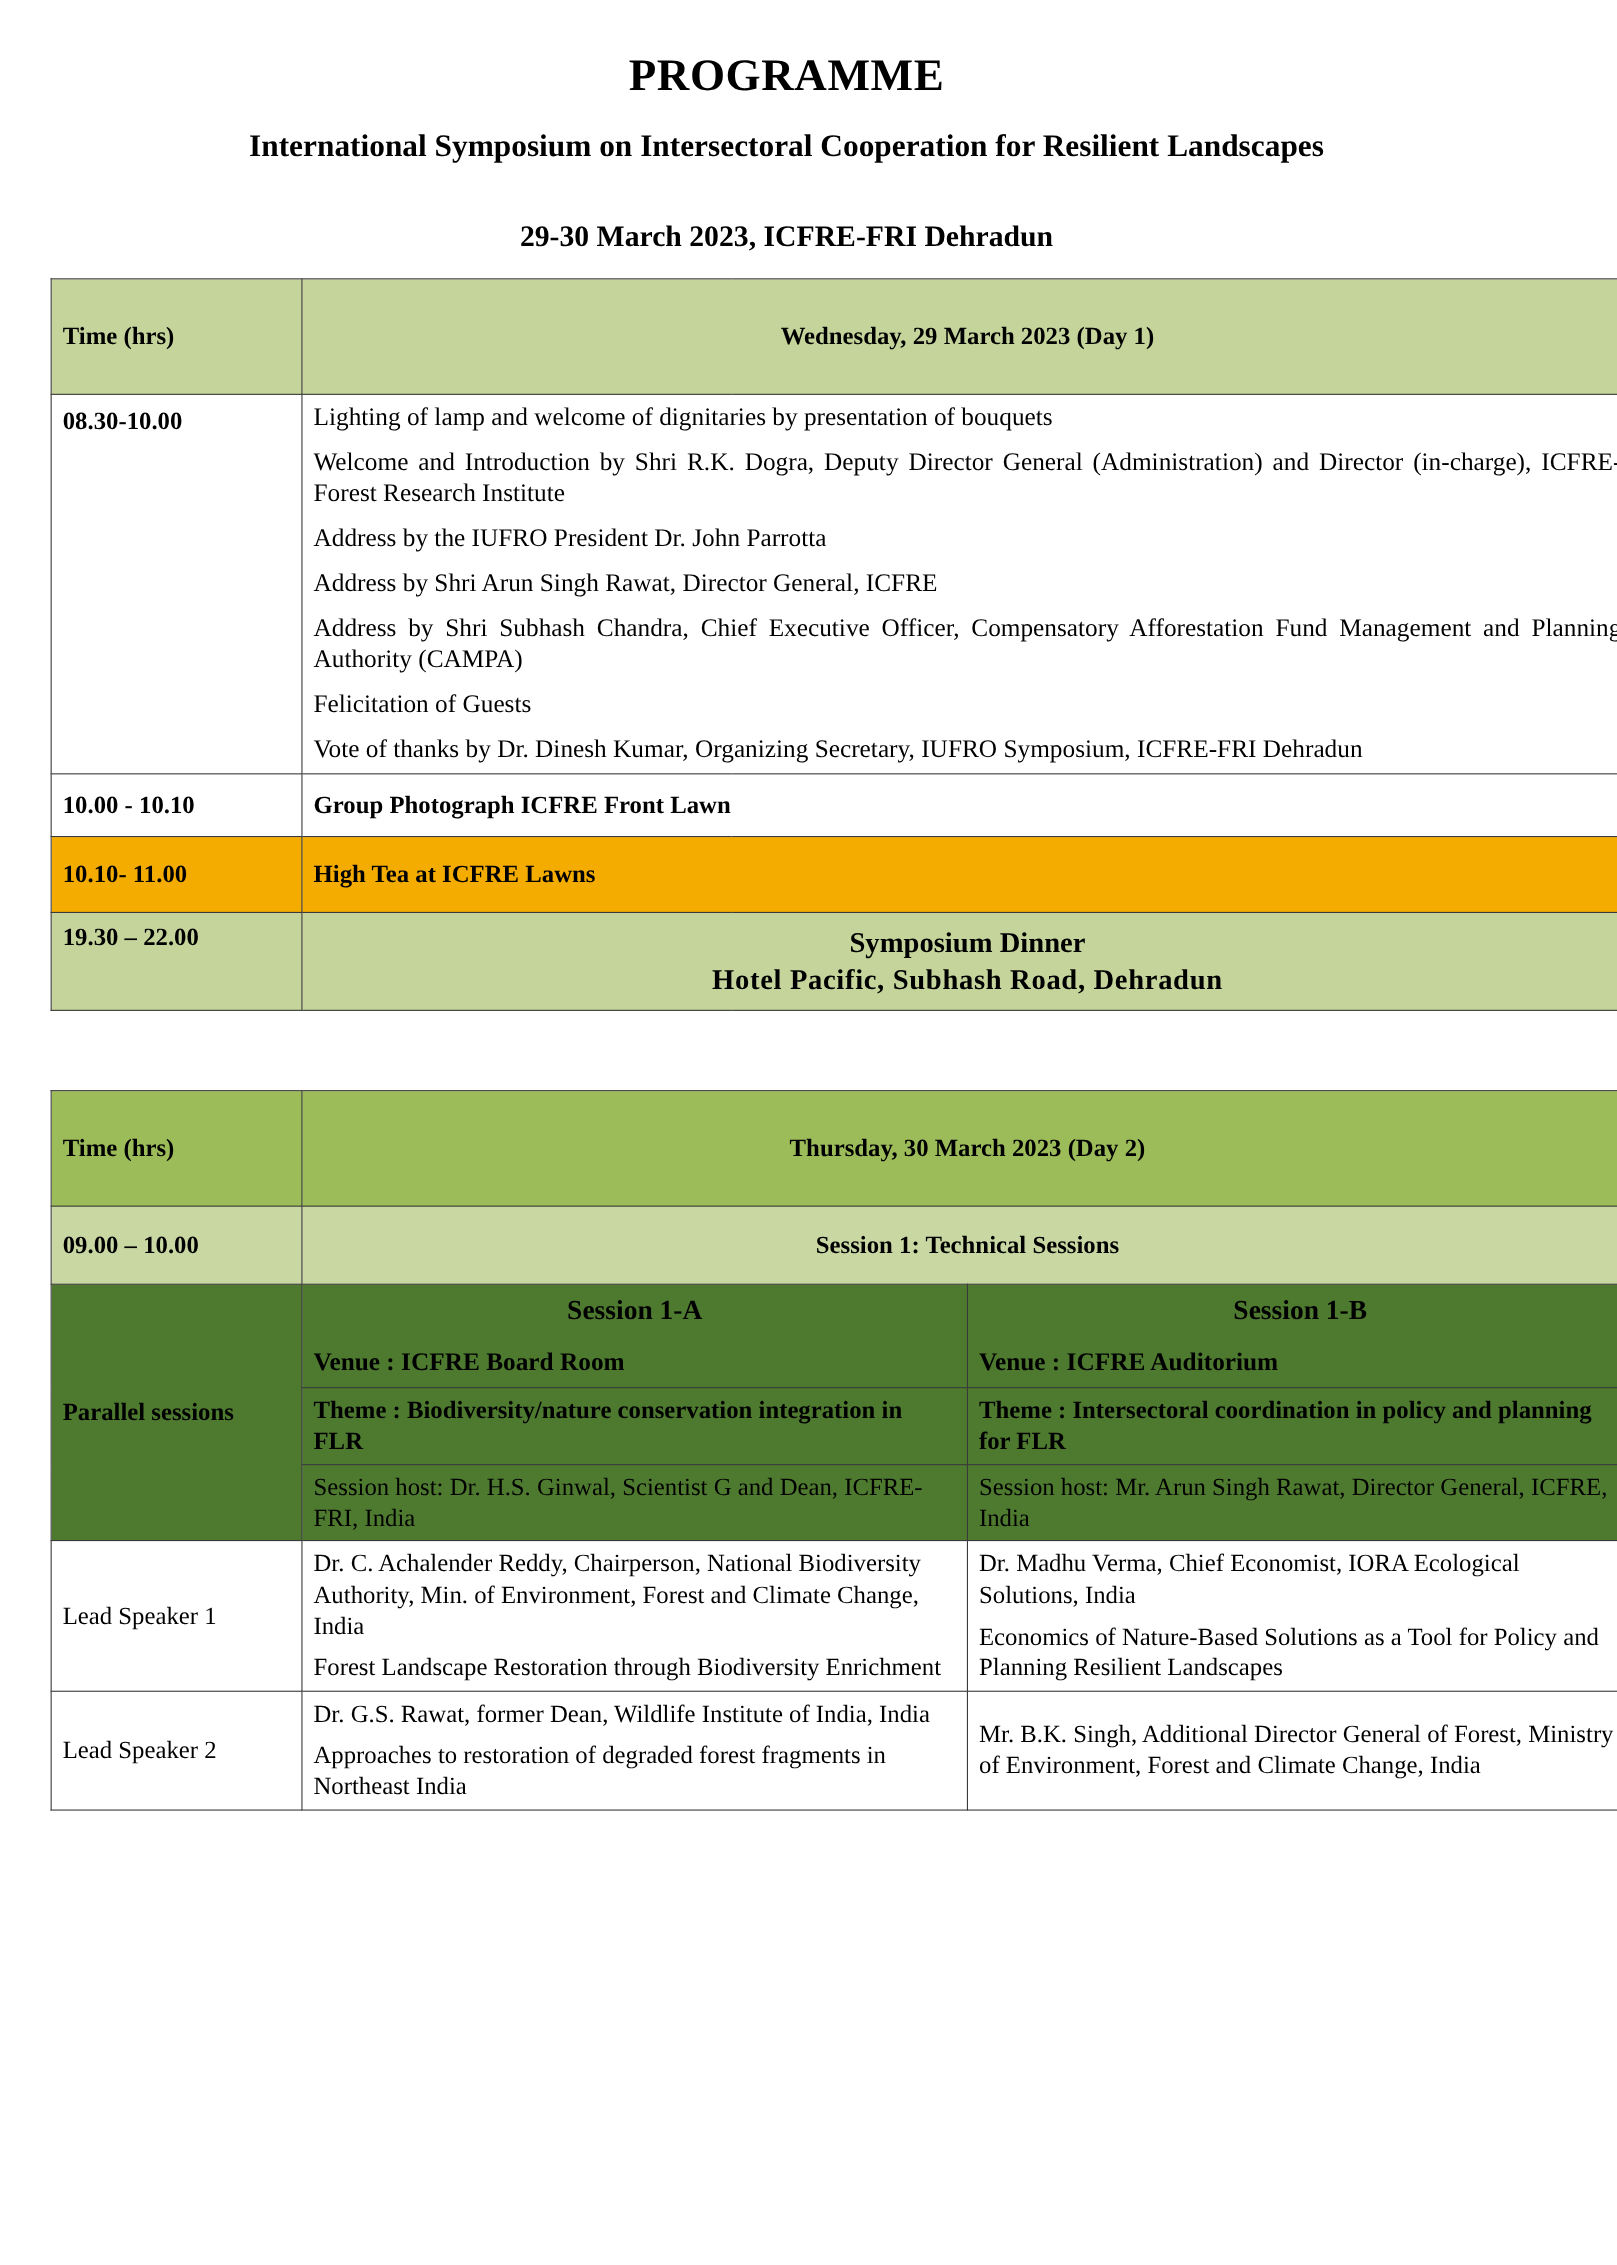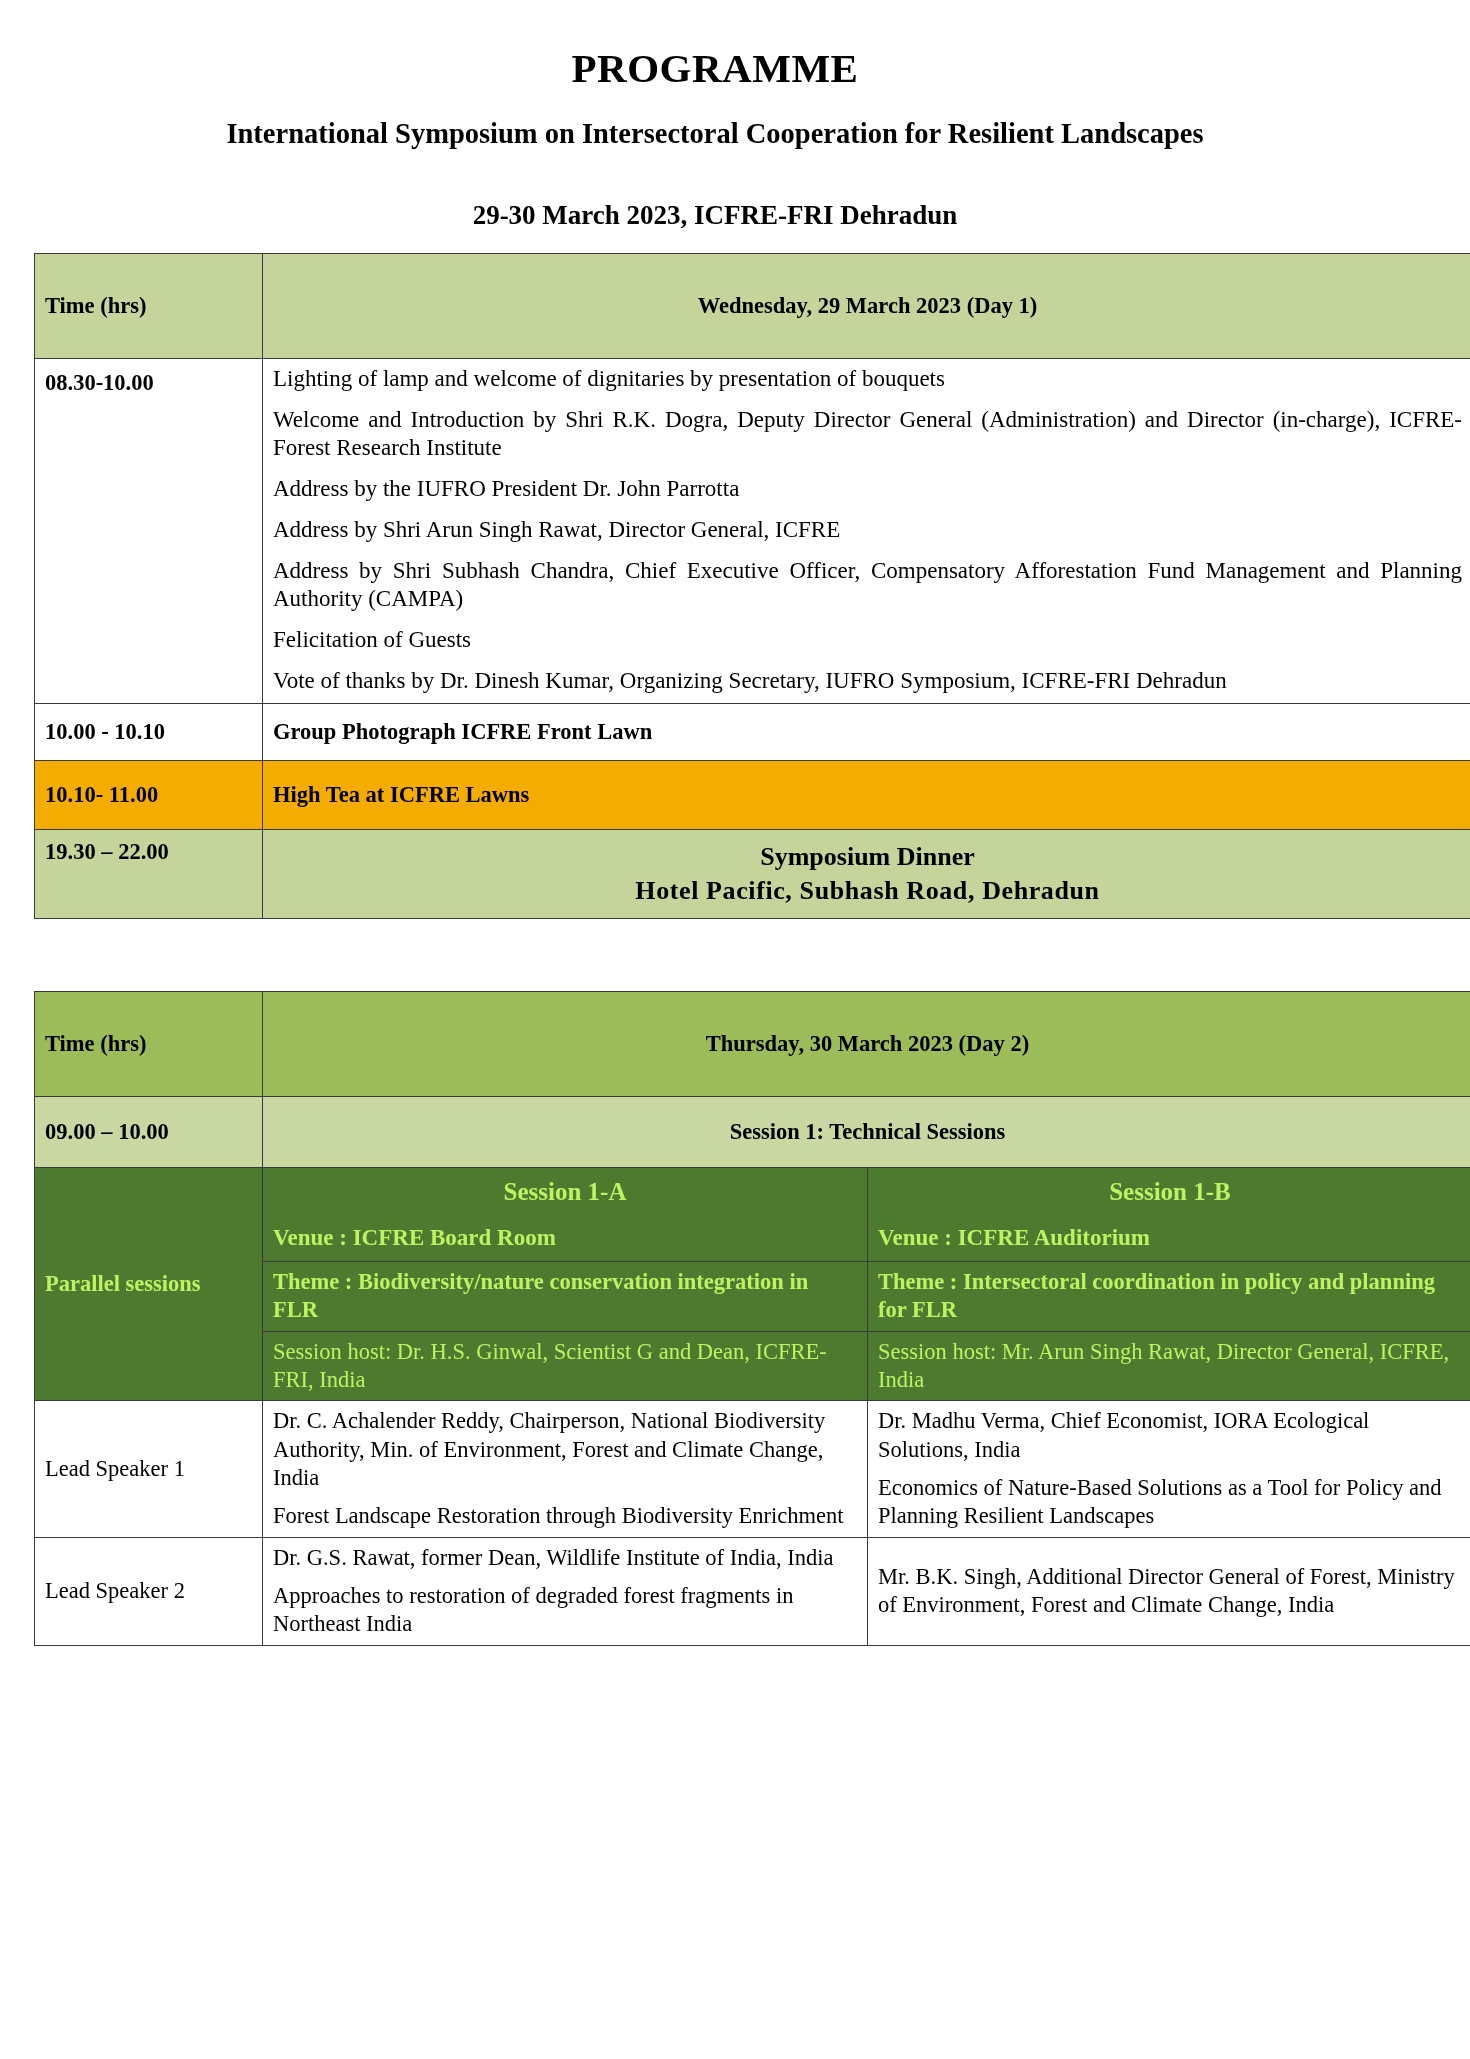--- a/index.html
+++ b/index.html
@@ -10,21 +10,21 @@
   body {
     width: 1470px;
     min-height: 2059px;
     font-family: "Liberation Serif", "DejaVu Serif", serif;
     color: #000000;
     -webkit-font-smoothing: antialiased;
   }
   .page {
     width: 1430px;
     box-sizing: border-box;
-    padding: 0 16px;
+    padding: 0 28px;
   }
 
   
   .title-block { text-align: center; }
   .doc-title {
     font-size: 41px;
     font-weight: bold;
     margin: 44px 0 0 0;
     letter-spacing: 0.5px;
   }
@@ -56,21 +56,21 @@
   col.c-time  { width: 228px; }
   col.c-midA  { width: 390px; }
   col.c-midB  { width: 820px; }
   col.c-half  { width: 605px; }
   col.c-halfb { width: 605px; }
 
   
   .bg-light   { background: #c5d49b; }     
   .bg-light2  { background: #c9d7a3; }     
   .bg-mid     { background: #9cbc59; }     
-  .bg-dark    { background: #4e7a2f; color:#bef264; }
+  .bg-dark    { background: #4e7a2f; color:#000000; }
   .bg-orange  { background: #f5ac00; }
   .bg-white   { background: #ffffff; }
 
   .time-cell {
     font-weight: bold;
     font-size: 23px;
     vertical-align: middle;
   }
 
   .hdr-time {

